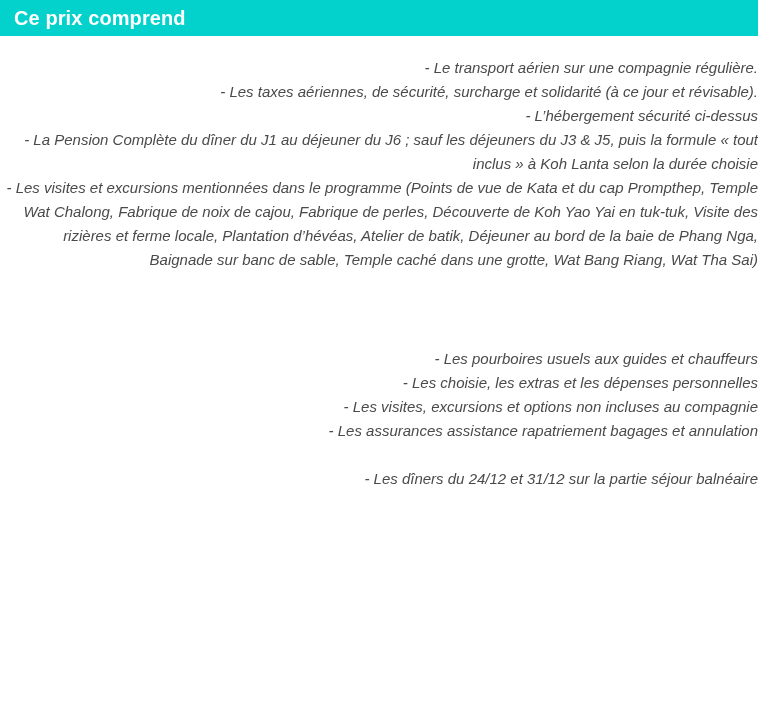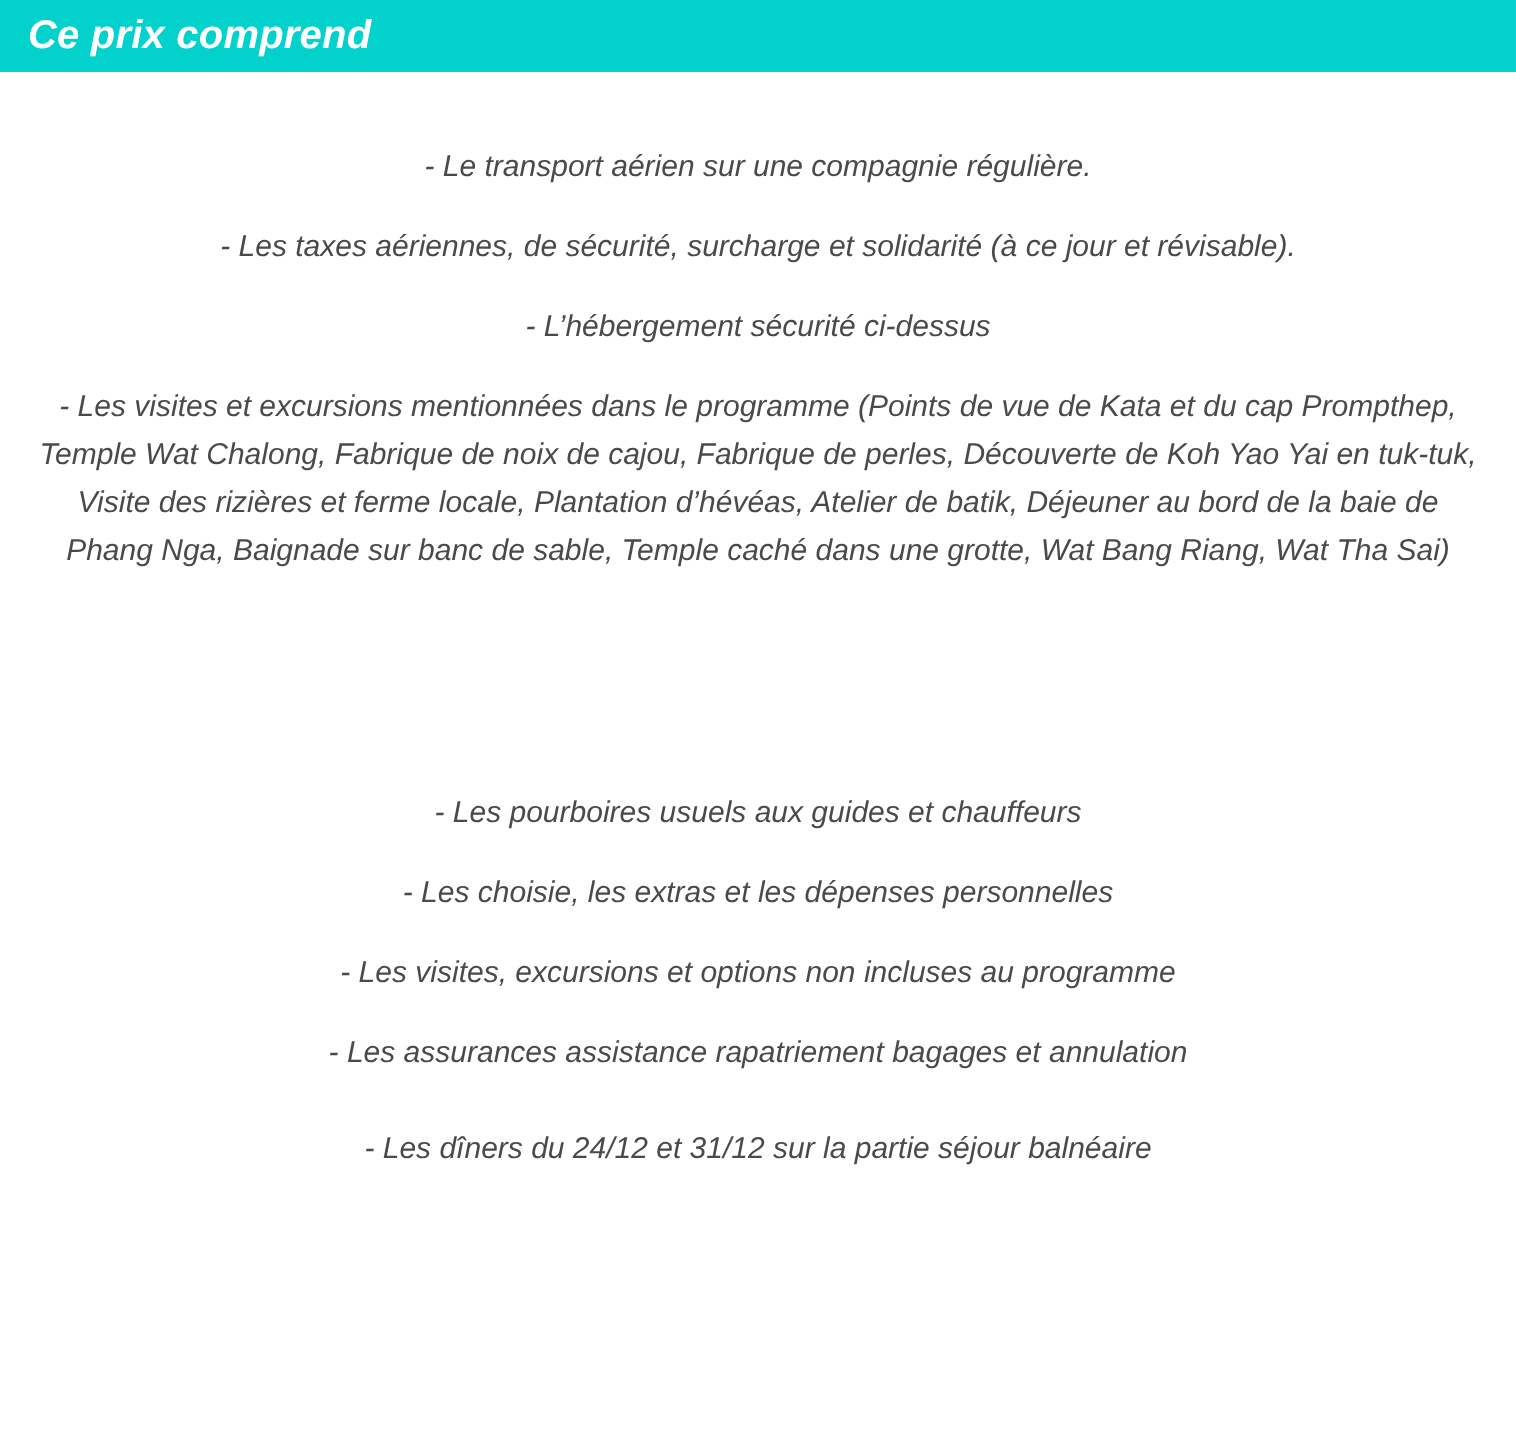--- a/index.html
+++ b/index.html
@@ -26,21 +26,20 @@
   .banner {
     background: #03d2cc;
     height: 36px;
     display: flex;
     align-items: center;
     padding: 0 0 0 14px;
     box-sizing: border-box;
   }
   .banner-title {
     color: #ffffff;
-    font-style: italic;
     font-weight: bold;
     font-size: 20px;
     line-height: 20px;
     letter-spacing: 0.1px;
     white-space: nowrap;
   }
 
   
   .section-body {
     padding: 0;
@@ -49,22 +48,22 @@
   .list {
     list-style: none;
     margin: 0;
     padding: 0;
   }
   .list-item {
     color: #4a4a4a;
     font-style: italic;
     font-size: 15px;
     line-height: 24px;
-    text-align: center;
-    margin: 16px;
+    text-align: right;
+    margin: 0;
     padding: 0;
     white-space: normal;
   }
   .list-item.spaced-before {
     margin-top: 24px;
   }
 
   
   .gap-after-banner-1 { height: 20px; }
   .gap-after-banner-2 { height: 28px; }
@@ -78,33 +77,34 @@
   <div class="section">
     <div class="banner">
       <span class="banner-title">Ce prix comprend</span>
     </div>
     <div class="gap-after-banner-1"></div>
     <div class="section-body">
       <ul class="list">
         <li class="list-item">- Le transport aérien sur une compagnie régulière.</li>
         <li class="list-item">- Les taxes aériennes, de sécurité, surcharge et solidarité (à ce jour et révisable).</li>
         <li class="list-item">- L’hébergement sécurité ci-dessus</li>
+        <li class="list-item">- La Pension Complète du dîner du J1 au déjeuner du J6 ; sauf les déjeuners du J3 &amp; J5, puis la formule « tout inclus » à Koh Lanta selon la durée choisie</li>
         <li class="list-item">- Les visites et excursions mentionnées dans le programme (Points de vue de Kata et du cap Prompthep, Temple Wat Chalong, Fabrique de noix de cajou, Fabrique de perles, Découverte de Koh Yao Yai en tuk-tuk, Visite des rizières et ferme locale, Plantation d’hévéas, Atelier de batik, Déjeuner au bord de la baie de Phang Nga, Baignade sur banc de sable, Temple caché dans une grotte, Wat Bang Riang, Wat Tha Sai)</li>
       </ul>
     </div>
   </div>
 
   <div class="gap-between-sections"></div>
 
   <div class="section">
     <div class="gap-after-banner-2"></div>
     <div class="section-body">
       <ul class="list">
         <li class="list-item">- Les pourboires usuels aux guides et chauffeurs</li>
         <li class="list-item">- Les choisie, les extras et les dépenses personnelles</li>
-        <li class="list-item">- Les visites, excursions et options non incluses au programme</li>
+        <li class="list-item">- Les visites, excursions et options non incluses au compagnie</li>
         <li class="list-item">- Les assurances assistance rapatriement bagages et annulation</li>
         <li class="list-item spaced-before">- Les dîners du 24/12 et 31/12 sur la partie séjour balnéaire</li>
       </ul>
     </div>
   </div>
 
 </div>
 
 </body></html>

